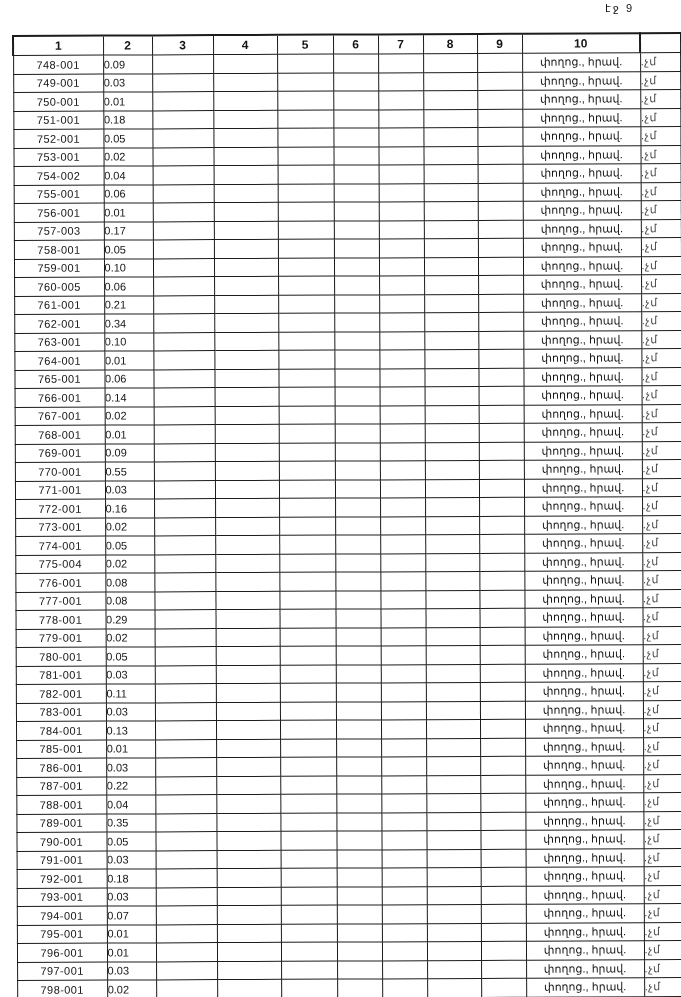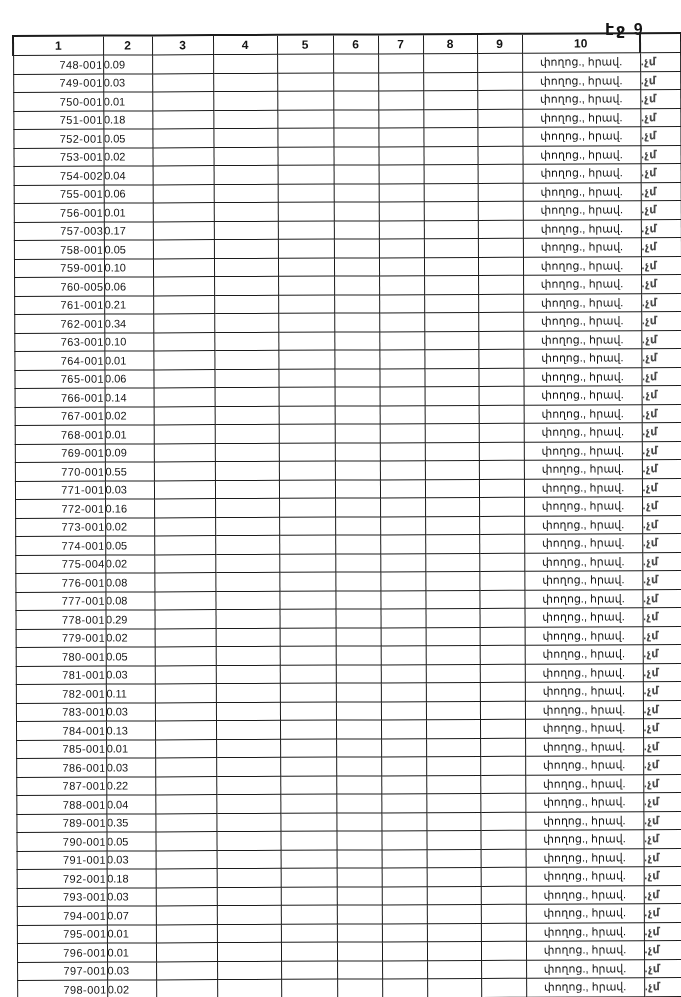--- a/index.html
+++ b/index.html
@@ -10,24 +10,24 @@
     width: 681px;
     height: 997px;
     position: relative;
     background: #ffffff;
     color: #141414;
     font-family: "Liberation Sans", "DejaVu Sans", sans-serif;
     overflow: hidden;
   }
   .page-label {
     position: absolute;
-    top: 20px;
+    top: 2px;
     left: 605px;
-    font-size: 16px;
-    font-weight: bold;
+    font-size: 11px;
+    font-weight: normal;
     letter-spacing: 2px;
     white-space: nowrap;
   }
   .grid-wrap {
     position: absolute;
     top: 35px;
     left: 12px;
     transform: rotate(-0.25deg);
     transform-origin: 0 0;
   }
@@ -49,27 +49,27 @@
     text-align: center;
     border-top: 2px solid #1c1c1c;
   }
   table.grid td { height: 17.5px; font-size: 11px; }
   table.grid th:first-child, td.c-id { border-left: 2px solid #1c1c1c; }
   table.grid th:nth-child(10), td.c-note { border-right: 2px solid #1c1c1c; }
   table.grid tr:last-child td.bordered,
   table.grid tr:last-child td.c-id,
   table.grid tr:last-child td.c-val,
   table.grid tr:last-child td.c-note { border-bottom: 2px solid #1c1c1c; }
-  td.c-id { text-align: right; padding-left: 5px; letter-spacing: 0.4px; border-radius: 8px; }
+  td.c-id { text-align: center; padding-left: 5px; letter-spacing: 0.4px; border-radius: 8px; }
   td.c-val { }
   td.c-note { text-align: center; padding-left: 4px; }
   th.margin-cell, td.margin-cell {
     border: none;
     font-size: 8px;
-    font-weight: bold;
+    font-weight: normal;
     color: #4a4a4a;
     text-align: left;
     padding-left: 9px;
     letter-spacing: 0.5px;
   }
 </style>
 </head>
 <body>
 
 <div class="page-label">էջ 9</div>

